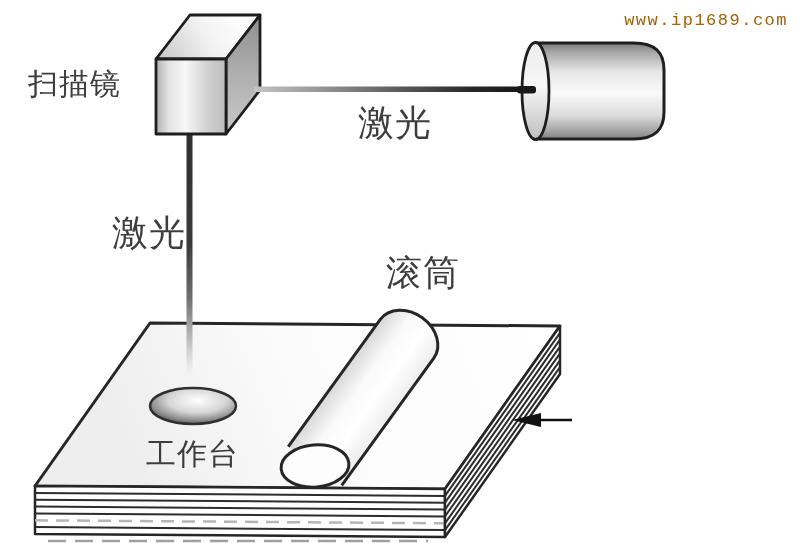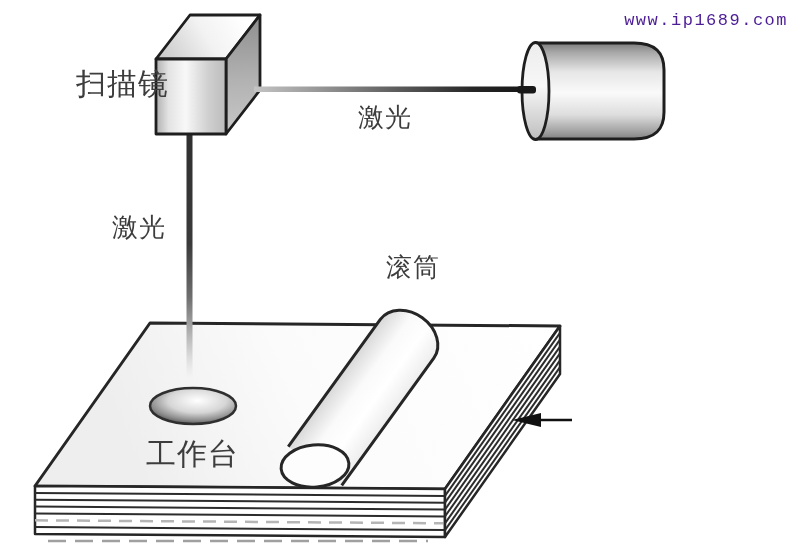--- a/index.html
+++ b/index.html
@@ -14,29 +14,29 @@
   .canvas svg { position: absolute; left: 0; top: 0; }
   .diagram-label {
     position: absolute;
     color: #3d3d3d;
     font-family: "Liberation Sans", "DejaVu Sans", sans-serif;
     white-space: nowrap;
     line-height: 1.05;
     letter-spacing: 1px;
   }
   .lbl-30 { font-size: 30px; }
-  .lbl-29 { font-size: 26px; }
+  .lbl-29 { font-size: 36px; }
   .watermark {
     position: absolute;
     top: 11px;
     right: 12px;
     font-family: "Liberation Mono", "DejaVu Sans Mono", monospace;
     font-size: 17px;
     letter-spacing: 1.5px;
-    color: #4c1d95;
+    color: #a16207;
     white-space: nowrap;
   }
 </style>
 </head>
 <body>
 
 <div class="canvas">
 
   <svg width="800" height="543" viewBox="0 0 800 543">
     <defs>
@@ -153,21 +153,21 @@
     <rect x="254" y="86.5" width="281" height="5.5" fill="url(#hbeamg)"></rect>
 
     <g>
       <path d="M535,43 L634,43 C656,43 664,53 664,70 L664,112 C664,129 656,139 634,139 L535,139 Z" fill="url(#cylg)"></path>
       <path d="M535,43 L634,43 C656,43 664,53 664,70 L664,112 C664,129 656,139 634,139 L535,139" fill="none" stroke="#1e1e1e" stroke-width="3" stroke-linejoin="round"></path>
       <ellipse cx="535.5" cy="91" rx="13.5" ry="48.5" fill="url(#capg)" stroke="#1e1e1e" stroke-width="2.8"></ellipse>
       <rect x="517" y="86" width="19" height="7.5" rx="3" fill="#181818"></rect>
     </g>
   </svg>
 
-  <div class="diagram-label lbl-30" style="left:28px; top:68px;margin-left:48px;">扫描镜</div>
+  <div class="diagram-label lbl-30" style="left:28px; top:68px;">扫描镜</div>
 
   <div class="diagram-label lbl-29" style="left:358px; top:104px;">激光</div>
 
 
   <div class="diagram-label lbl-29" style="left:112px; top:214px;">激光</div>
 
   <div class="diagram-label lbl-29" style="left:386px; top:254px;">滚筒</div>
 
   <div class="diagram-label lbl-30" style="left:146px; top:438px;">工作台</div>
 

